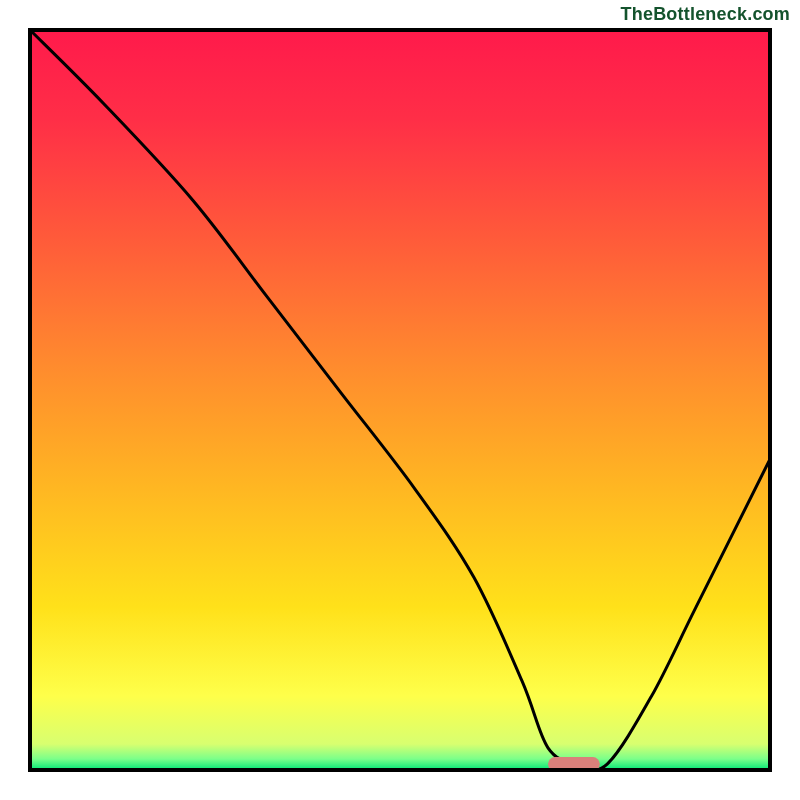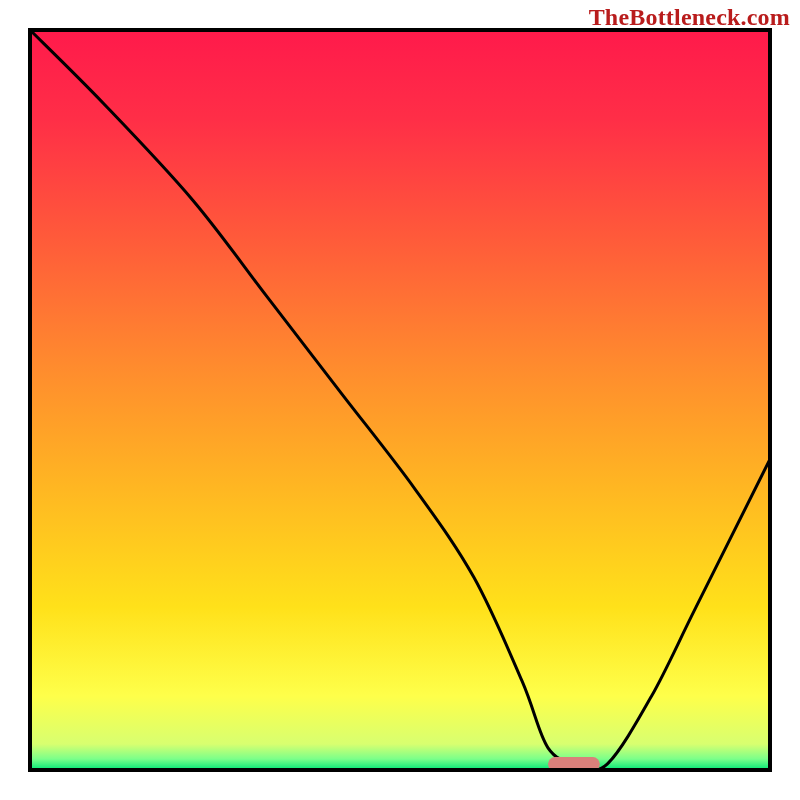--- a/index.html
+++ b/index.html
@@ -13,26 +13,25 @@
   }
   .stage {
     position: relative;
     width: 800px;
     height: 800px;
   }
   .watermark {
     position: absolute;
     top: 4px;
     right: 10px;
-    font-size: 24px;
+    font-size: 18px;
     font-weight: 600;
-    color: #b91c1c;
+    color: #14532d;
     letter-spacing: 0.2px;
     user-select: none;
-    font-family: Liberation Serif, serif;
   }
   svg {
     display: block;
   }
 </style>
 </head>
 <body>
 
 <div class="stage">
 

